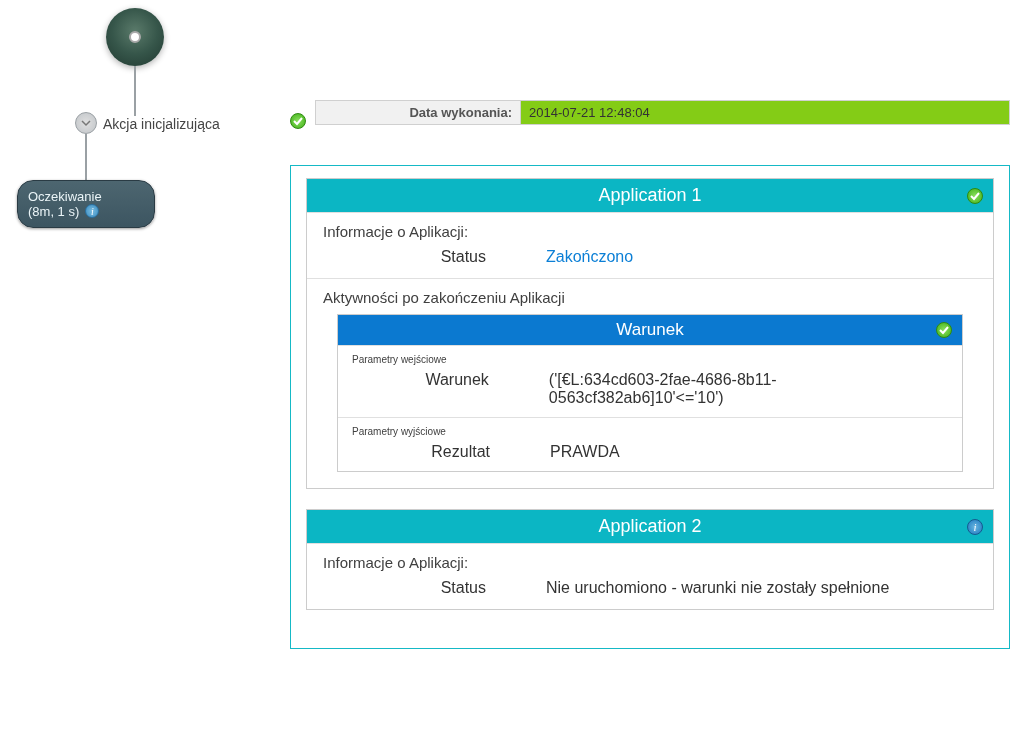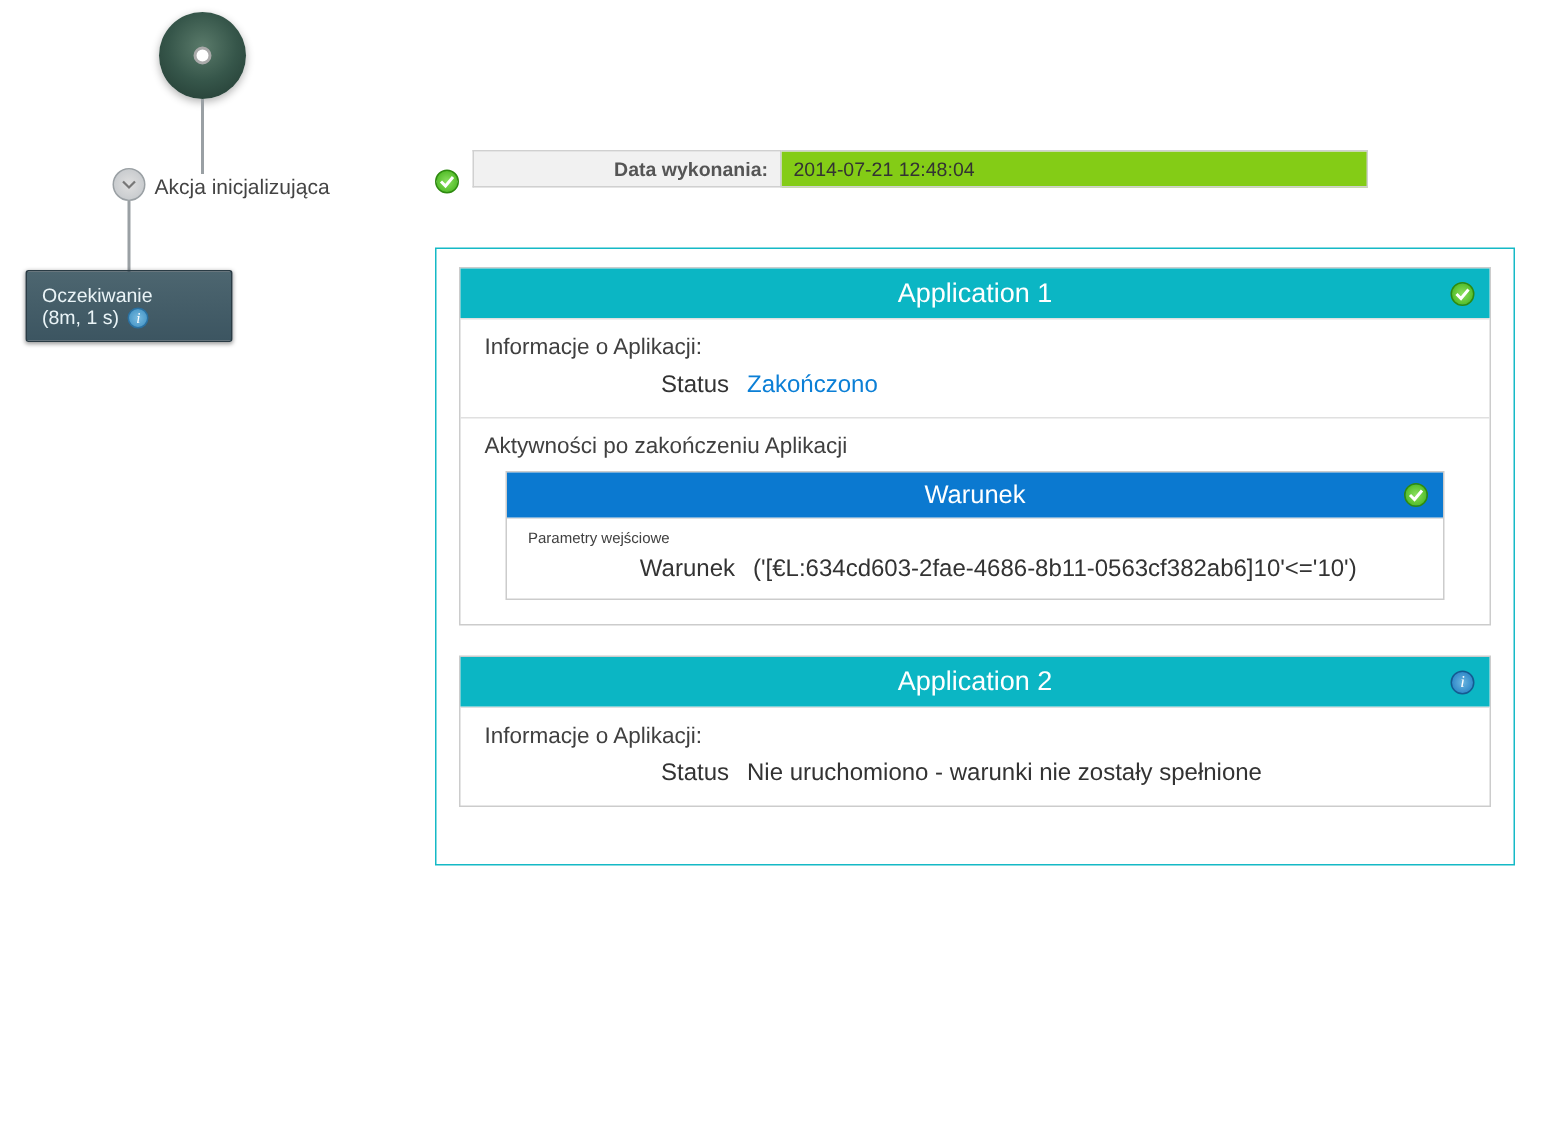--- a/index.html
+++ b/index.html
@@ -74,27 +74,27 @@
     height: 48px;
     background: #9aa0a4;
   }
   .state-box {
     position: absolute;
     left: 17px;
     top: 180px;
     width: 138px;
     background: linear-gradient(#4d6670, #3c5561);
     border: 1px solid #2a3b44;
-    border-radius: 2px;
+    border-radius: 16px;
     color: #eaf4f7;
     padding: 8px 10px;
     font-size: 13px;
     box-shadow: 0 1px 3px rgba(0,0,0,0.4);
   }
-  .state-box .line2 { display:flex; align-items:flex-end; gap:6px;}
+  .state-box .line2 { display:flex; align-items:flex-start; gap:6px;}
   .info-icon {
     width: 14px; height: 14px; border-radius:50%;
     background: radial-gradient(#7abce0,#3a8cc0);
     display:inline-flex;align-items:center;justify-content:center;
     font-size:10px;color:#fff;font-style: italic;font-family: Georgia,serif;
     border:1px solid #2a70a0;
   }
 
   
   .main {
@@ -118,21 +118,21 @@
   .tick-badge svg { width:10px;height:10px; }
   .info-badge-blue {
     width:16px;height:16px;border-radius:50%;
     background: radial-gradient(#6ab6e0,#1a78c0);
     display:inline-flex;align-items:center;justify-content:center;
     border:1px solid #155a90;
     font-family: Georgia,serif;font-style:italic;font-size:11px;color:#fff;
   }
 
   .meta-table {
-    width: 597px;
+    width: 695px;
     margin-left: 25px;
     border-collapse: collapse;
     border:1px solid #d0d0d0;
   }
   .meta-table td {
     border:1px solid #d0d0d0;
     padding: 4px 8px;
     font-size: 13px;
   }
   .meta-table td.lbl {
@@ -176,21 +176,21 @@
   .app-header .badge { position:absolute; right:10px; top:50%; transform:translateY(-50%);}
 
   .app-section {
     padding: 10px 16px 12px;
     border-top:1px solid #e0e0e0;
   }
   .app-section:first-of-type { border-top:none;}
   .app-section .sec-title { font-size:15px; color:#404040; margin-bottom:8px;}
   .kv-row { display:flex; font-size:16px;}
   .kv-row .k { width:175px; text-align:right; padding-right:12px; color:#333;}
-  .kv-row .v { color:#333;}
+  .kv-row .v { color:#333;margin-left:48px;}
   .kv-row .v.link { color:#0b7fd6;}
 
   .sub-block {
     margin: 8px 14px 4px;
     border:1px solid #ccc;
   }
   .sub-header {
     background:#0b79d0;
     color:#fff;
     text-align:center;
@@ -286,20 +286,27 @@
                 </svg>
             </span>
           </div>
           <div class="sub-sec">
             <div class="sec-title">Parametry wejściowe</div>
             <div class="kv-row">
               <div class="k">Warunek</div>
               <div class="v">('[€L:634cd603-2fae-4686-8b11-0563cf382ab6]10'&lt;='10')</div>
             </div>
           </div>
+          <div class="sub-sec">
+            <div class="sec-title">Parametry wyjściowe</div>
+            <div class="kv-row">
+              <div class="k">Rezultat</div>
+              <div class="v">PRAWDA</div>
+            </div>
+          </div>
         </div>
 
       </div>
     </div>
 
     <div class="app-block">
       <div class="app-header teal">
         <span>Application 2</span>
         <span class="badge info-badge-blue">i</span>
       </div>

